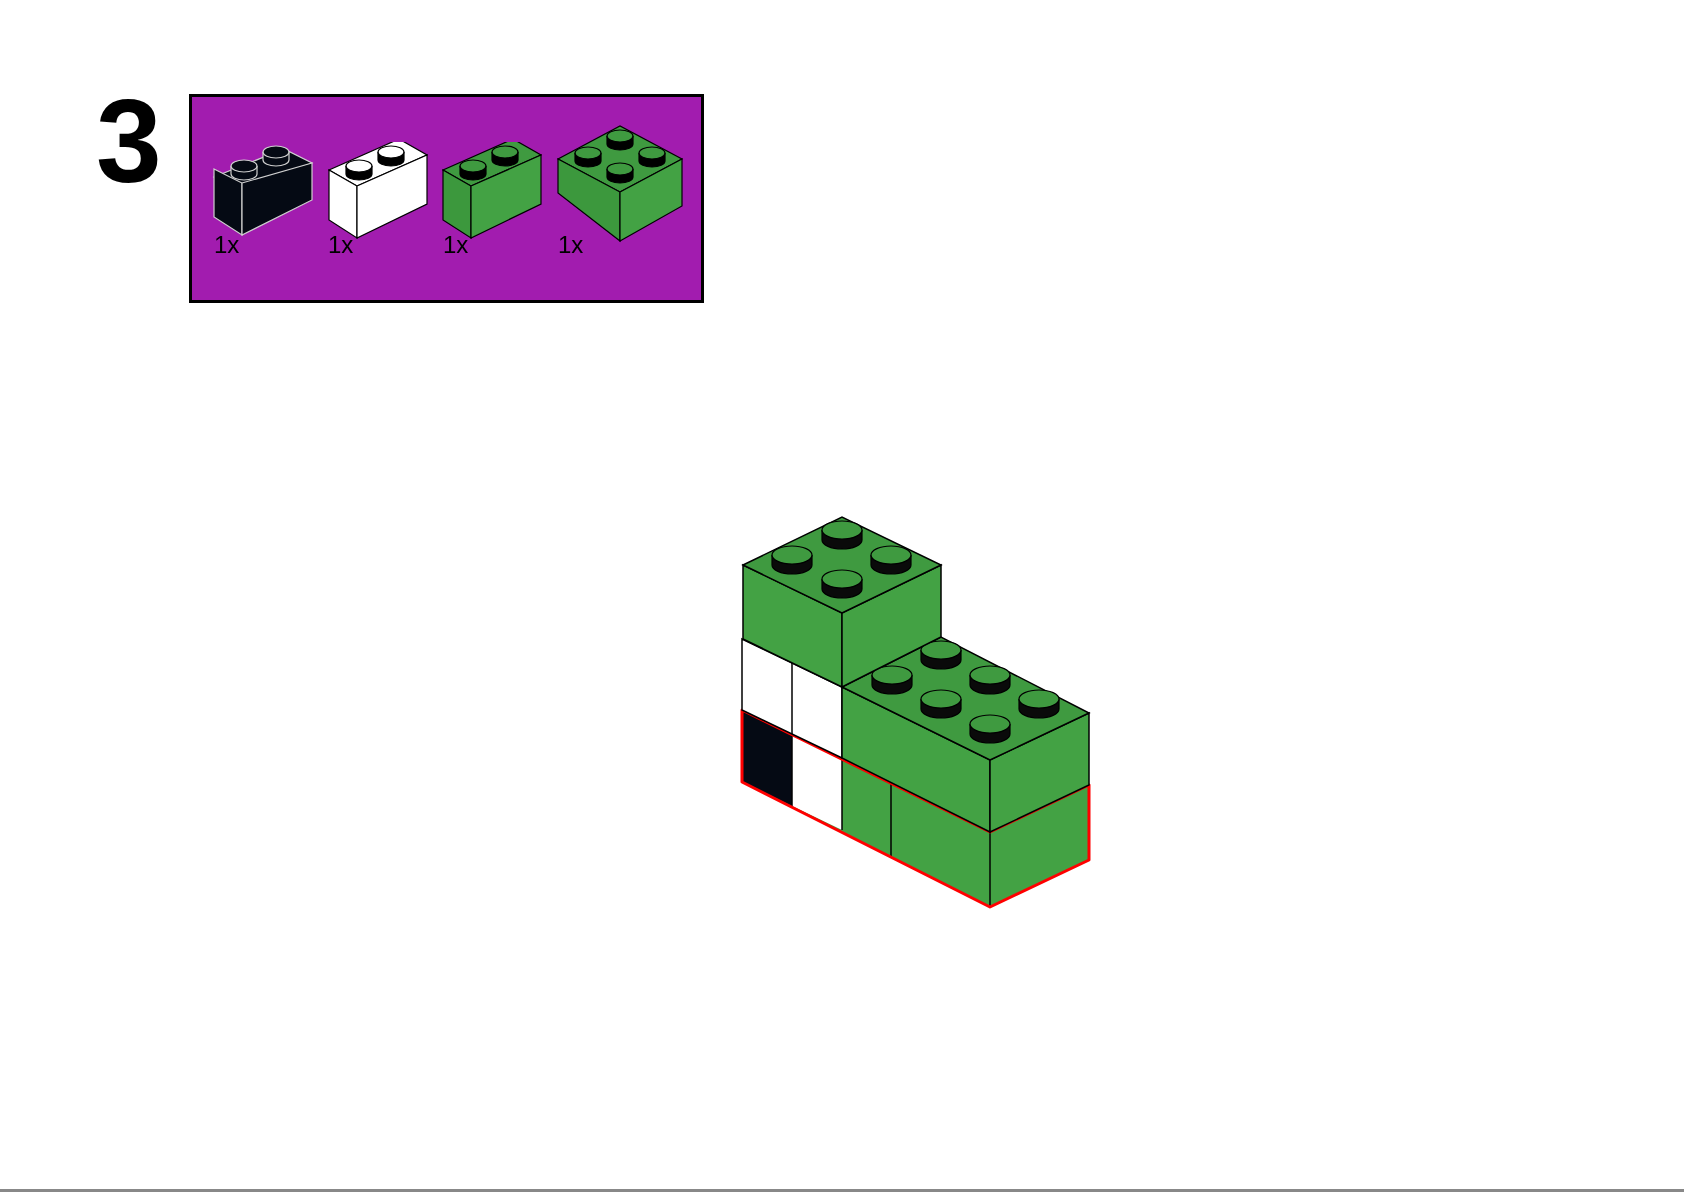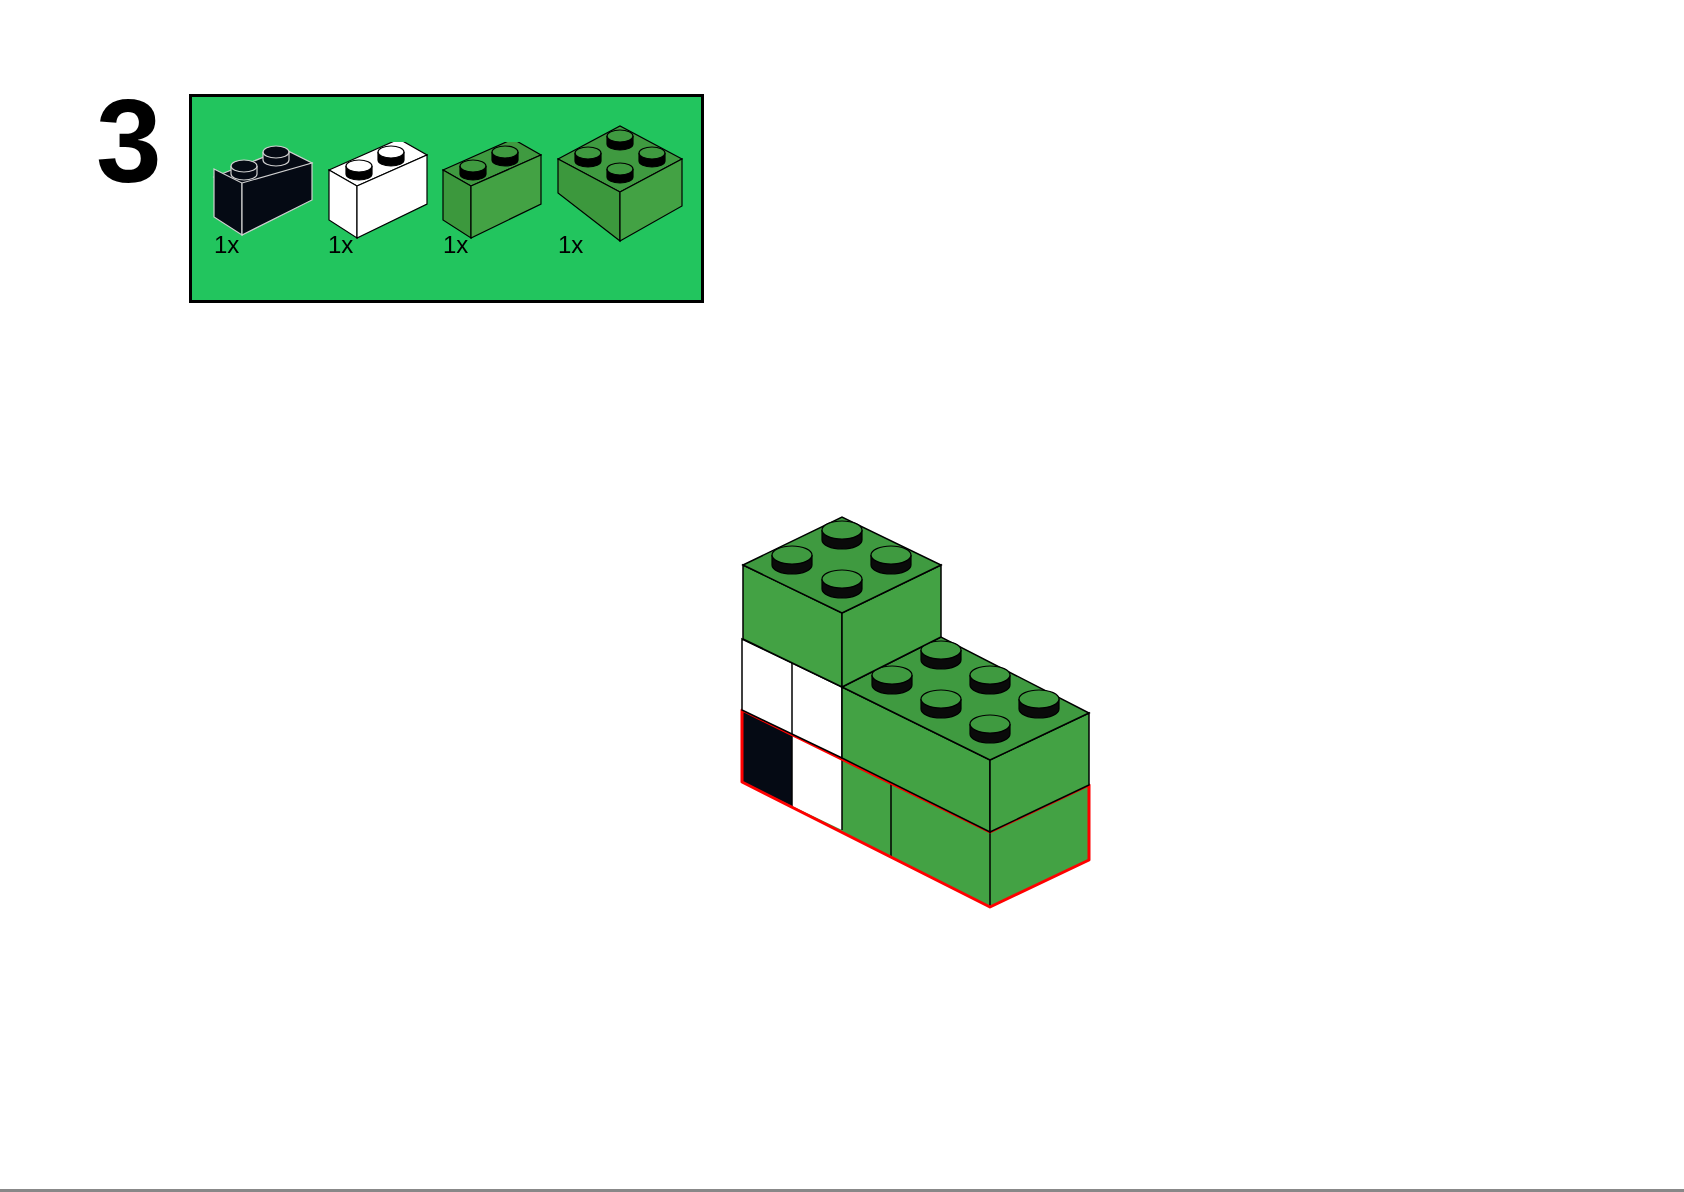--- a/index.html
+++ b/index.html
@@ -4,21 +4,21 @@
 <style>
   html, body { margin: 0; padding: 0; background: #ffffff; }
   body { width: 1684px; height: 1192px; position: relative; overflow: hidden; font-family: "Liberation Sans", sans-serif; }
   .step-number {
     position: absolute; left: 96px; top: 82px;
     font-family: "Liberation Sans", sans-serif; font-weight: bold;
     font-size: 118px; line-height: 1; color: #000;
   }
   .parts-callout {
     position: absolute; left: 189px; top: 94px; width: 509px; height: 203px;
-    background: #22c55e; border: 3px solid #000;
+    background: #a21caf; border: 3px solid #000;
   }
   .part { position: absolute; }
   .part-qty {
     position: absolute; font-size: 24px; color: #000;
     font-family: "Liberation Sans", sans-serif; line-height: 1;
   }
   .model-svg { position: absolute; left: 0; top: 0; }
   .page-footer-line { position: absolute; left: 0; top: 1189px; width: 1684px; height: 3px; background: #888888; }
 </style>
 </head>

